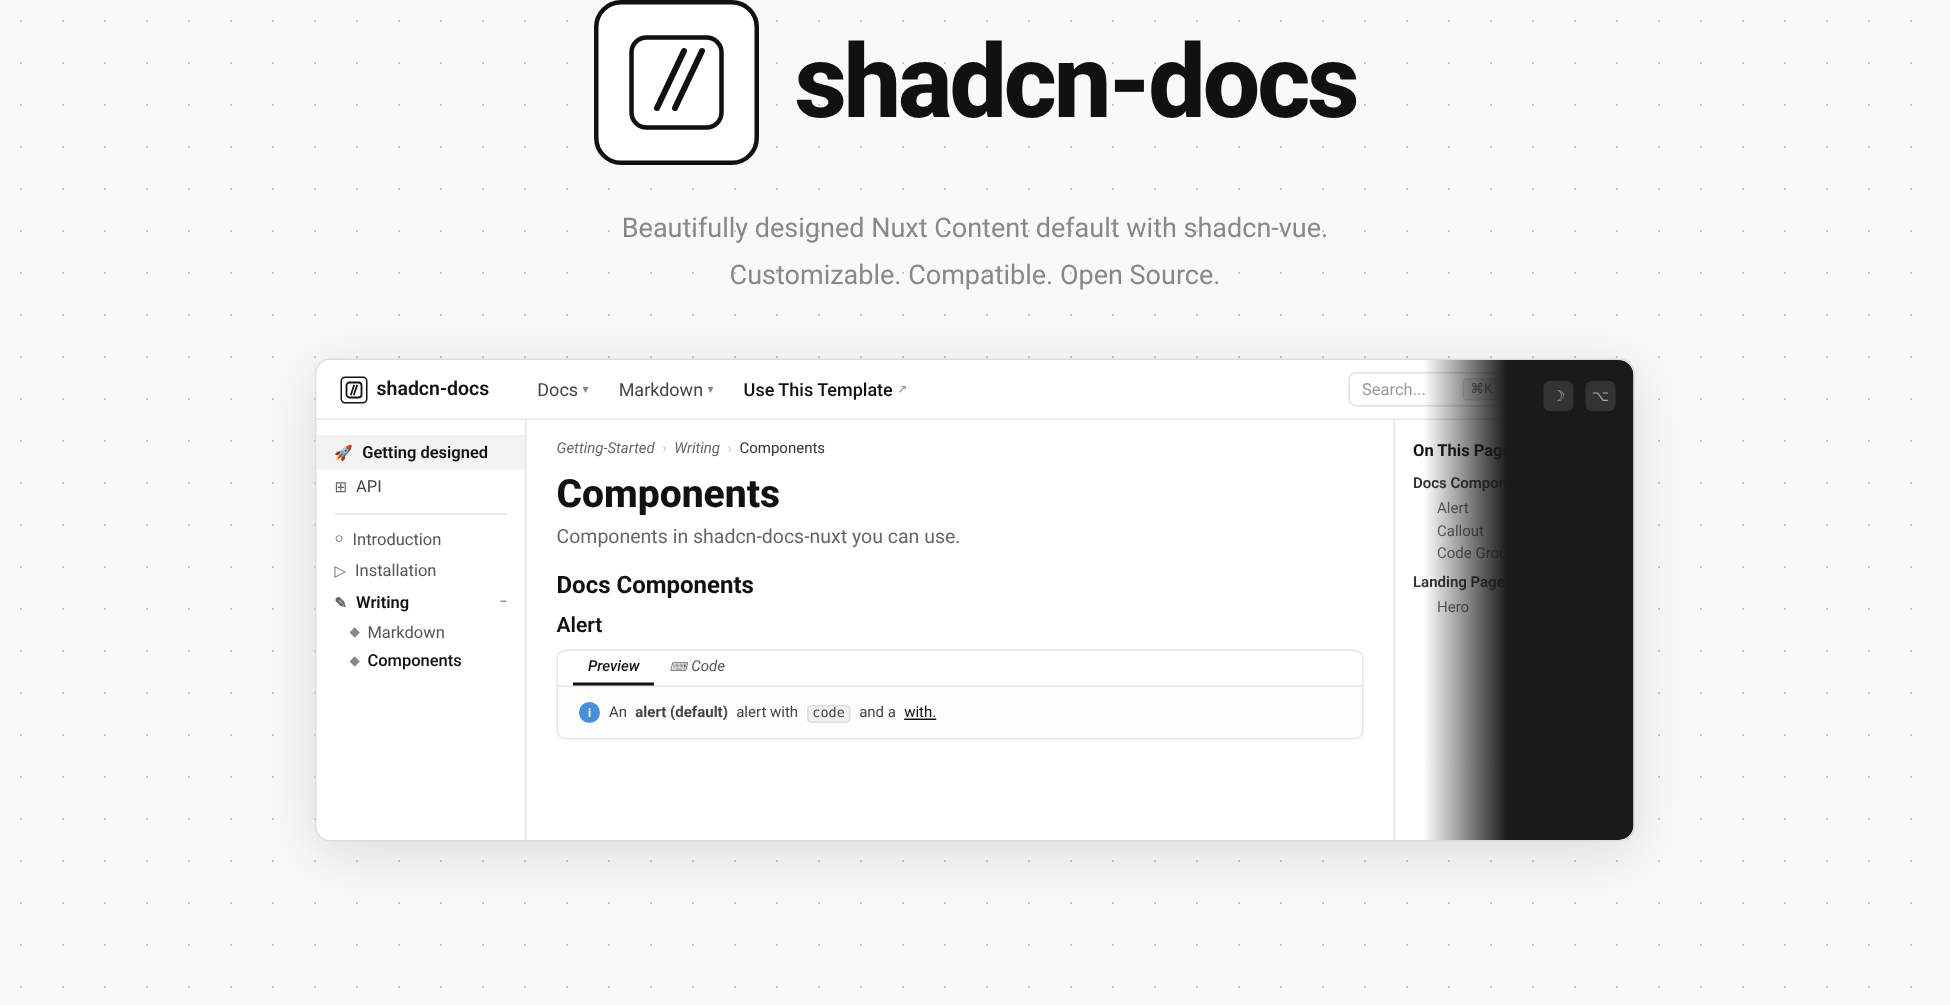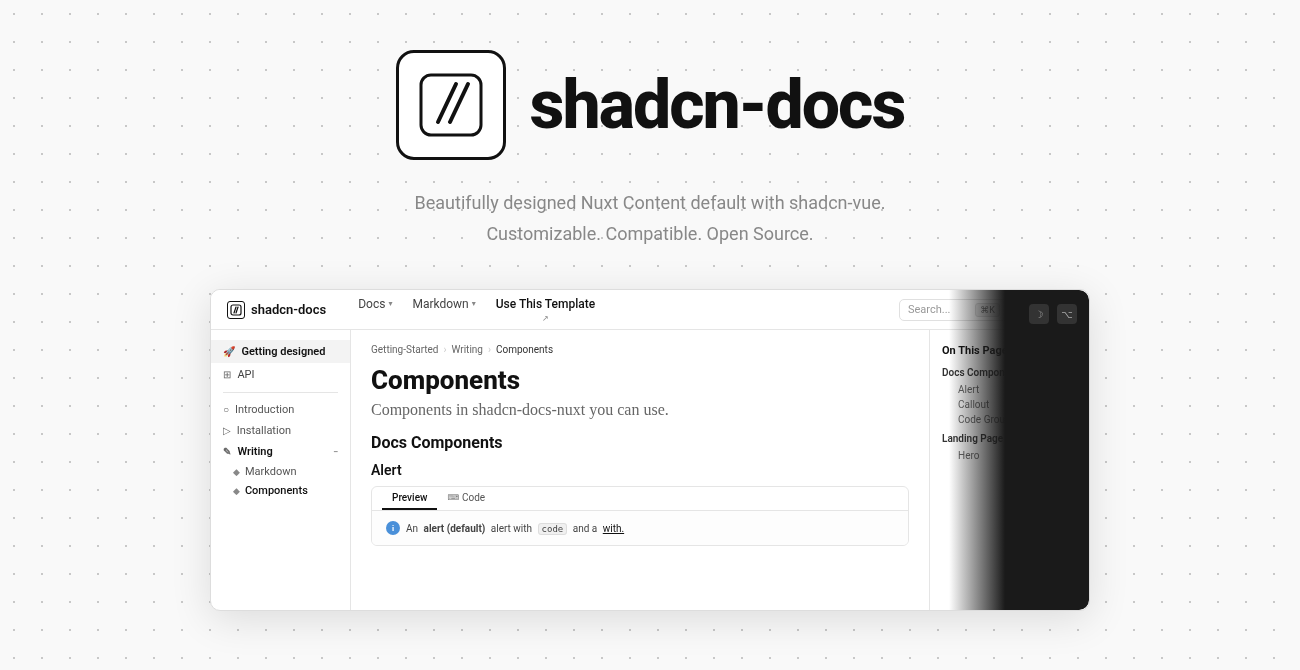--- a/index.html
+++ b/index.html
@@ -21,21 +21,20 @@
       background-size: 28px 28px;
       z-index: 0;
     }
 
     .content-wrapper {
       position: relative;
       z-index: 1;
       display: flex;
       flex-direction: column;
       align-items: center;
-      padding-top: 50px;
     }
 
     
     .hero-header {
       display: flex;
       align-items: center;
       gap: 24px;
       margin-bottom: 28px;
     }
 
@@ -172,21 +171,20 @@
       color: #888;
     }
 
     .nav-cta {
       font-size: 12px;
       color: #111;
       font-weight: 500;
       display: flex;
       align-items: center;
       gap: 3px;
-      flex-direction: column;
     }
 
     .nav-right {
       display: flex;
       align-items: center;
       gap: 10px;
       margin-left: auto;
     }
 
     .search-box {
@@ -317,38 +315,38 @@
       margin-bottom: 10px;
     }
 
     .breadcrumb-sep {
       color: #ccc;
     }
 
     .breadcrumb-link {
       color: #666;
       cursor: pointer;
+      font-style: italic;
     }
 
     .breadcrumb-current {
       color: #333;
     }
 
     .page-title {
       font-size: 26px;
       font-weight: 800;
       color: #111;
       margin-bottom: 6px;
     }
 
     .page-desc {
-      font-size: 16px;
+      font-size: 13px;
       color: #666;
       margin-bottom: 14px;
-      font-family: Liberation Serif, serif;
     }
 
     .section-heading {
       font-size: 16px;
       font-weight: 700;
       color: #111;
       margin-bottom: 10px;
     }
 
     .subsection-heading {
@@ -371,20 +369,21 @@
       border-bottom: 1px solid #e5e5e5;
       padding: 0 10px;
     }
 
     .preview-tab {
       padding: 5px 10px;
       font-size: 10px;
       color: #555;
       cursor: pointer;
       border-bottom: 2px solid transparent;
+      font-style: italic;
     }
 
     .preview-tab.active {
       color: #111;
       border-bottom: 2px solid #111;
       font-weight: 500;
     }
 
     .preview-tab-code {
       display: flex;

